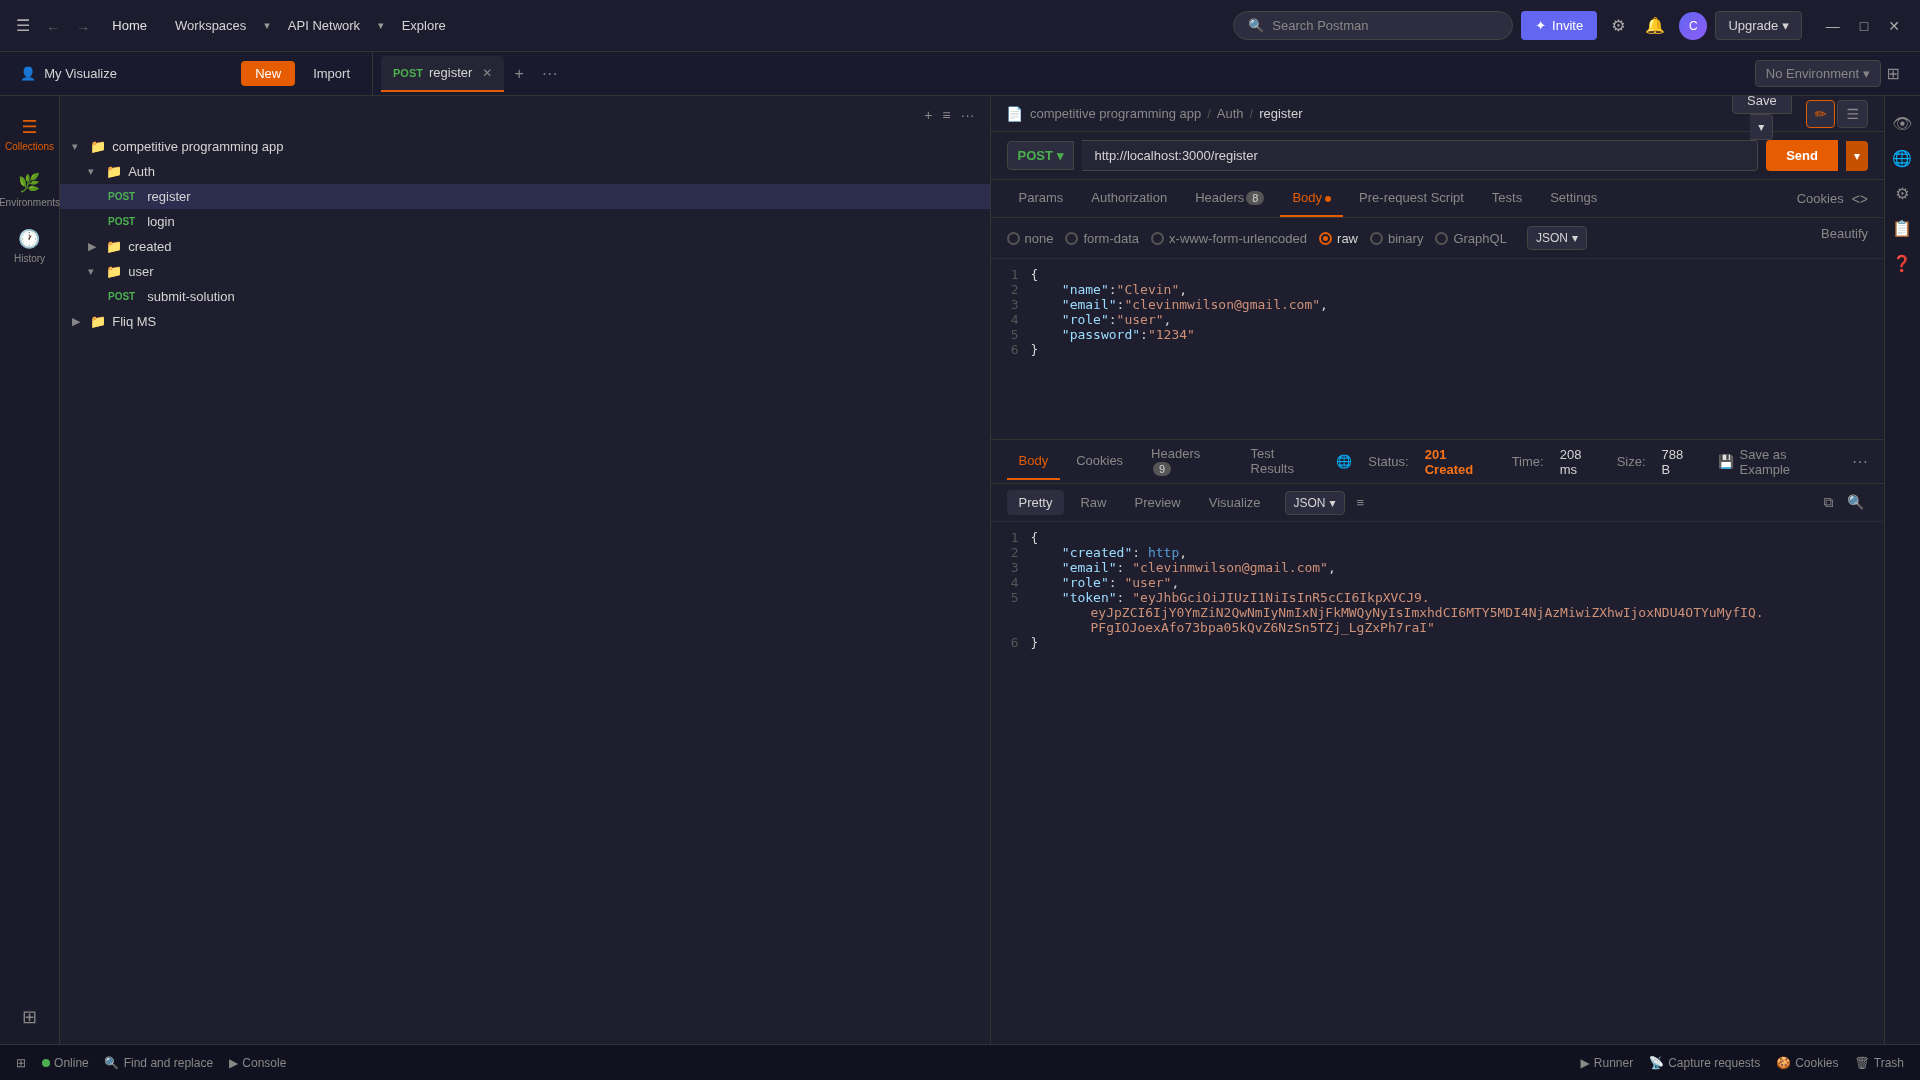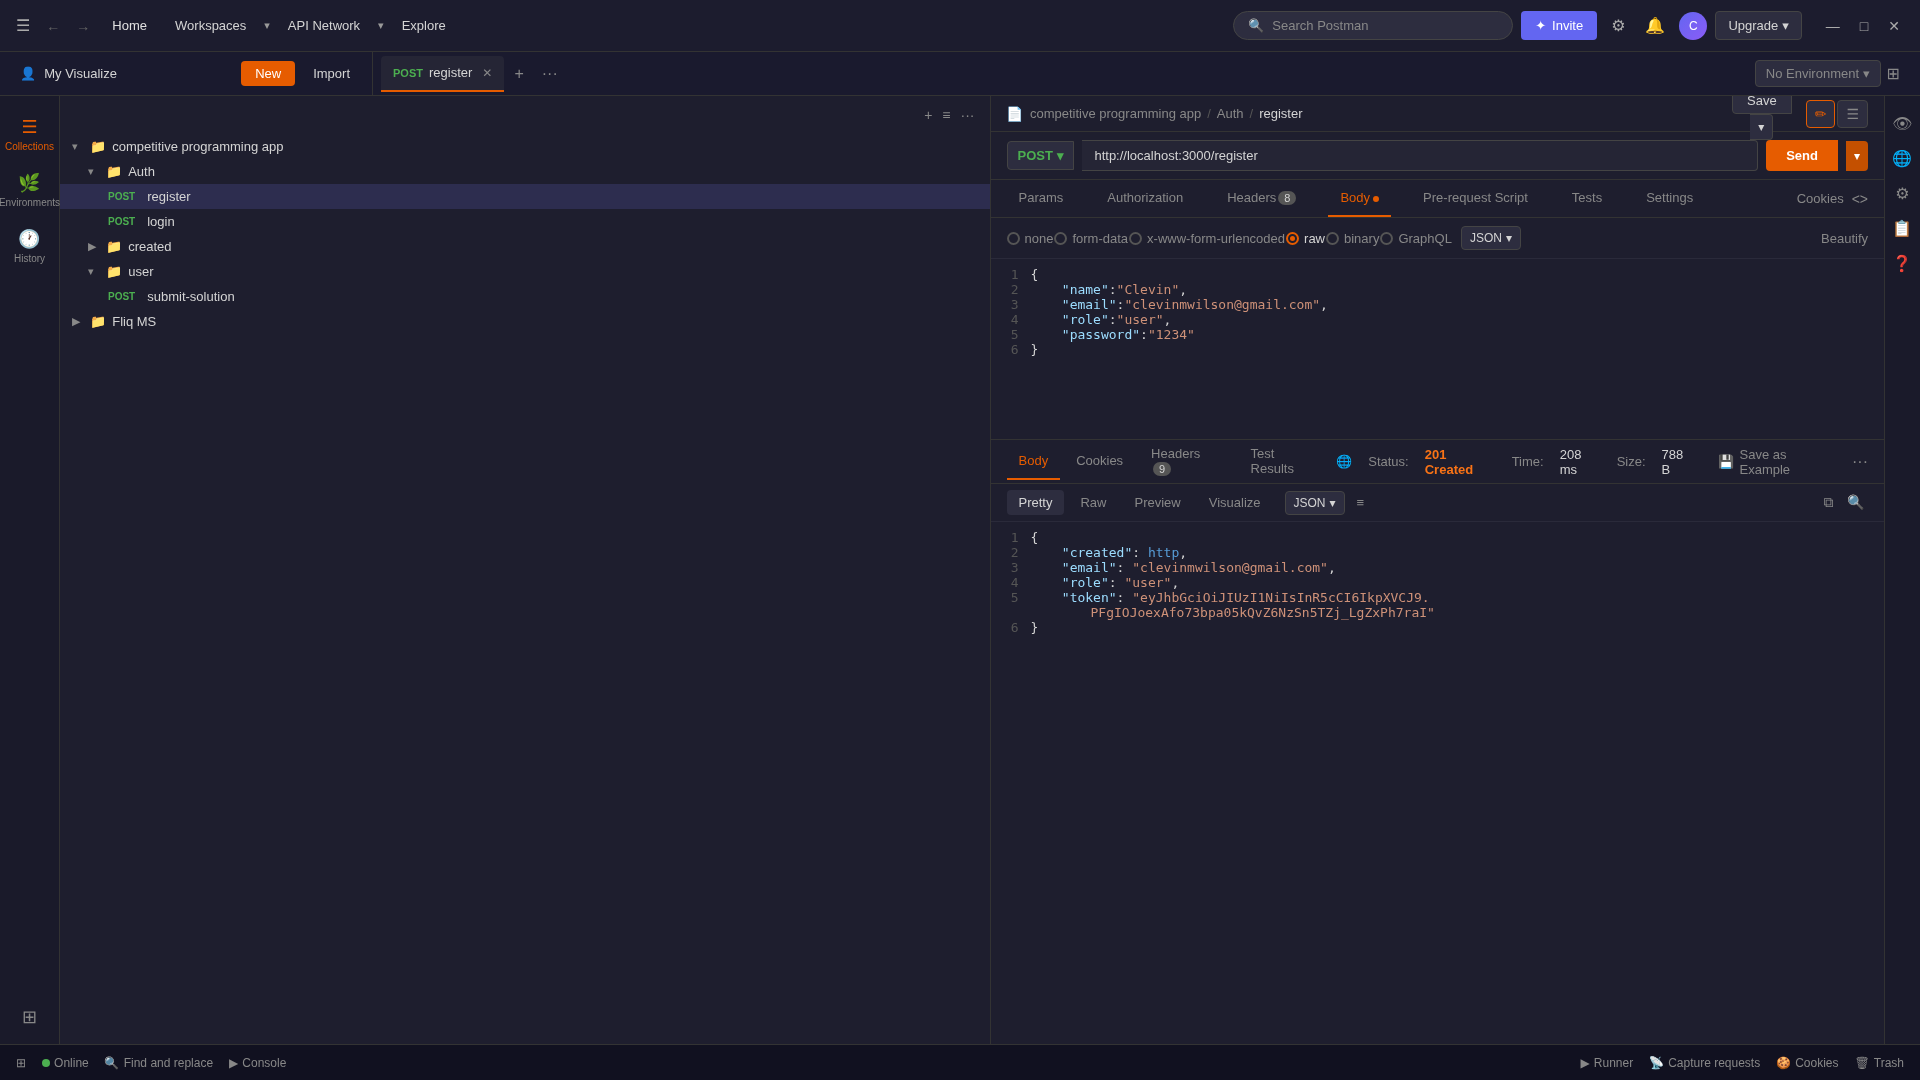--- a/index.html
+++ b/index.html
@@ -80,31 +80,31 @@
     .view-btn.active { color: #e65c00; border-color: #e65c00; }
 
     
     .request-row { display: flex; align-items: center; padding: 8px 16px; gap: 8px; border-bottom: 1px solid #333; }
     .method-select { background: #2d2d3f; border: 1px solid #444; color: #4CAF50; padding: 6px 10px; border-radius: 4px 0 0 4px; cursor: pointer; font-size: 13px; font-weight: 700; display: flex; align-items: center; gap: 4px; }
     .url-input { flex: 1; background: #252535; border: 1px solid #444; border-left: none; color: #d4d4d4; padding: 7px 12px; font-size: 13px; border-radius: 0 4px 4px 0; outline: none; }
     .send-btn { background: #e65c00; color: white; border: none; border-radius: 4px 0 0 4px; padding: 8px 20px; cursor: pointer; font-size: 13px; font-weight: 600; }
     .send-dropdown { background: #c45000; color: white; border: none; border-radius: 0 4px 4px 0; padding: 8px 8px; cursor: pointer; font-size: 12px; }
 
     
-    .req-tabs { display: flex; align-items: center; padding: 0 16px; border-bottom: 1px solid #333; gap: 20px; }
+    .req-tabs { display: flex; align-items: center; padding: 0 16px; border-bottom: 1px solid #333; gap: 4px; }
     .req-tab { padding: 10px 12px; cursor: pointer; font-size: 13px; color: #888; border-bottom: 2px solid transparent; }
     .req-tab.active { color: #e65c00; border-bottom: 2px solid #e65c00; }
     .req-tab-badge { background: #555; color: #d4d4d4; border-radius: 8px; padding: 1px 6px; font-size: 11px; margin-left: 2px; }
     .req-tab-dot { display: inline-block; width: 6px; height: 6px; background: #e65c00; border-radius: 50%; margin-left: 3px; vertical-align: middle; }
     .right-tab-options { margin-left: auto; display: flex; gap: 8px; align-items: center; }
     .cookies-btn { color: #888; cursor: pointer; font-size: 13px; }
     .code-btn { color: #888; cursor: pointer; font-size: 14px; }
 
     
-    .body-options { display: flex; align-items: center; padding: 8px 16px; gap: 1px; border-bottom: 1px solid #2a2a3a; }
+    .body-options { display: flex; padding: 8px 16px; gap: 12px; border-bottom: 1px solid #2a2a3a; }
     .radio-option { display: flex; align-items: center; gap: 5px; cursor: pointer; color: #888; font-size: 13px; }
     .radio-option.selected { color: #d4d4d4; }
     .radio-dot { width: 13px; height: 13px; border-radius: 50%; border: 2px solid #555; display: flex; align-items: center; justify-content: center; }
     .radio-dot.checked { border-color: #e65c00; }
     .radio-dot.checked::after { content: ''; width: 5px; height: 5px; background: #e65c00; border-radius: 50%; }
     .json-selector { background: #2d2d3f; border: 1px solid #444; color: #d4d4d4; padding: 4px 8px; border-radius: 4px; font-size: 12px; display: flex; align-items: center; gap: 4px; cursor: pointer; margin-left: 8px; }
     .beautify-btn { margin-left: auto; color: #888; cursor: pointer; font-size: 13px; }
 
     
     .code-editor { flex: 1; background: #1e1e2e; padding: 8px 0; font-family: 'Consolas', 'Monaco', monospace; font-size: 13px; overflow-y: auto; min-height: 120px; max-height: 180px; }
@@ -463,20 +463,24 @@
           <div class="code-line">
             <span class="line-num">4</span>
             <span class="line-content">    <span class="json-key">"role"</span><span class="json-colon">: </span><span class="json-string">"user"</span>,</span>
           </div>
           <div class="code-line">
             <span class="line-num">5</span>
             <span class="line-content">    <span class="json-key">"token"</span><span class="json-colon">: </span><span class="json-string">"eyJhbGciOiJIUzI1NiIsInR5cCI6IkpXVCJ9.</span></span>
           </div>
           <div class="code-line">
             <span class="line-num"></span>
+            <span class="line-content" style="padding-left:60px;"><span class="json-string">eyJpZCI6IjY0YmZiN2QwNmIyNmIxNjFkMWQyNyIsImxhdCI6MTY5MDI4NjAzMiwiZXhwIjoxNDU4OTYuMyfIQ.</span></span>
+          </div>
+          <div class="code-line">
+            <span class="line-num"></span>
             <span class="line-content" style="padding-left:60px;"><span class="json-string">PFgIOJoexAfo73bpa05kQvZ6NzSn5TZj_LgZxPh7raI"</span></span>
           </div>
           <div class="code-line">
             <span class="line-num">6</span>
             <span class="line-content json-brace">}</span>
           </div>
         </div>
       </div>
     </div>
 

